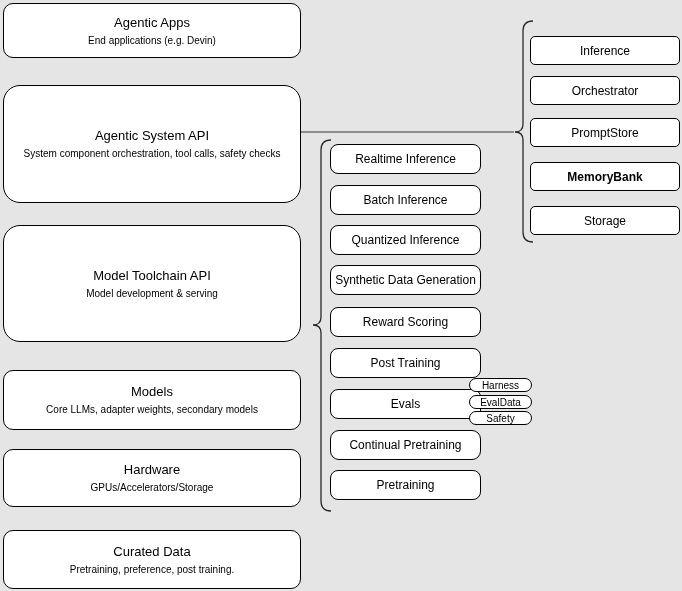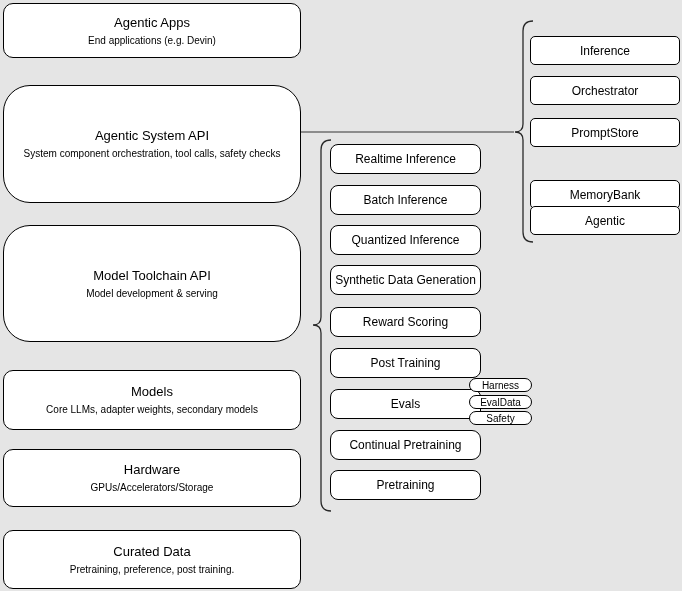--- a/index.html
+++ b/index.html
@@ -7,21 +7,21 @@
     position:relative;width:682px;height:591px;background:#e5e5e5;
     font-family:"Liberation Sans",sans-serif;color:#000;overflow:hidden;
   }
   .overlay{position:absolute;left:0;top:0;width:682px;height:591px;pointer-events:none;}
   .box{
     position:absolute;background:#ffffff;border:1px solid #000;
     display:flex;flex-direction:column;align-items:center;justify-content:center;
     box-sizing:border-box;text-align:center;
   }
   .lbox{left:3px;width:298px;border-radius:10px;}
-  .lbox.big{border-radius:27px;}
+  .lbox.big{border-radius:17px;}
   .lbox .ttl{font-size:13px;line-height:16px;}
   .lbox .sub{font-size:10px;line-height:13px;margin-top:3px;}
   .mbox{left:330px;width:151px;height:30px;border-radius:8px;font-size:12px;}
   .rbox{left:530px;width:150px;height:29px;border-radius:5px;font-size:12px;}
   .pill{
     left:469px;width:63px;height:14px;border-radius:8px;font-size:10px;
     z-index:5;padding-top:0;
   }
 </style>
 </head>
@@ -78,16 +78,16 @@
   <div class="box mbox" style="top:430px;border-radius:9px;">Continual Pretraining</div>
   <div class="box mbox" style="top:470px;">Pretraining</div>
 
   <div class="box pill" style="top:378px;">Harness</div>
   <div class="box pill" style="top:395px;">EvalData</div>
   <div class="box pill" style="top:411px;">Safety</div>
 
   <div class="box rbox" style="top:36px;">Inference</div>
   <div class="box rbox" style="top:76px;">Orchestrator</div>
   <div class="box rbox" style="top:118px;">PromptStore</div>
-  <div class="box rbox" style="top:180px;">MemoryBank</div>
-  <div class="box rbox" style="top:206px;">Agentic</div>
+  <div class="box rbox" style="top:162px;font-weight:bold;">MemoryBank</div>
+  <div class="box rbox" style="top:206px;">Storage</div>
 
 </div>
 
 </body></html>

